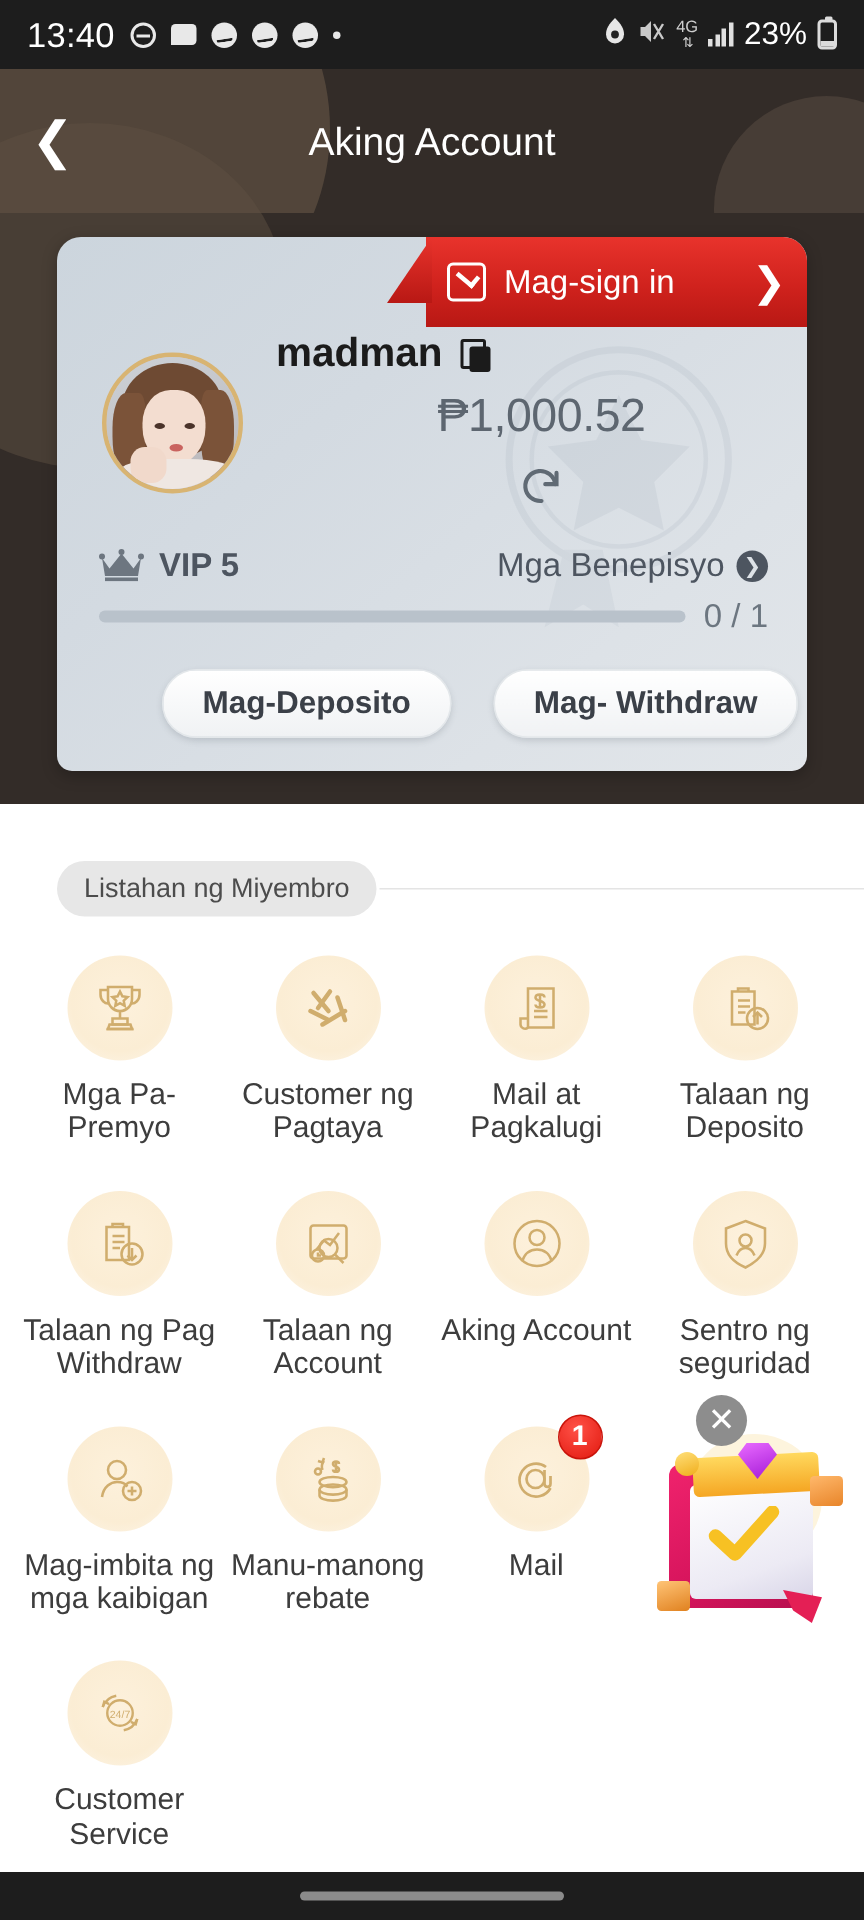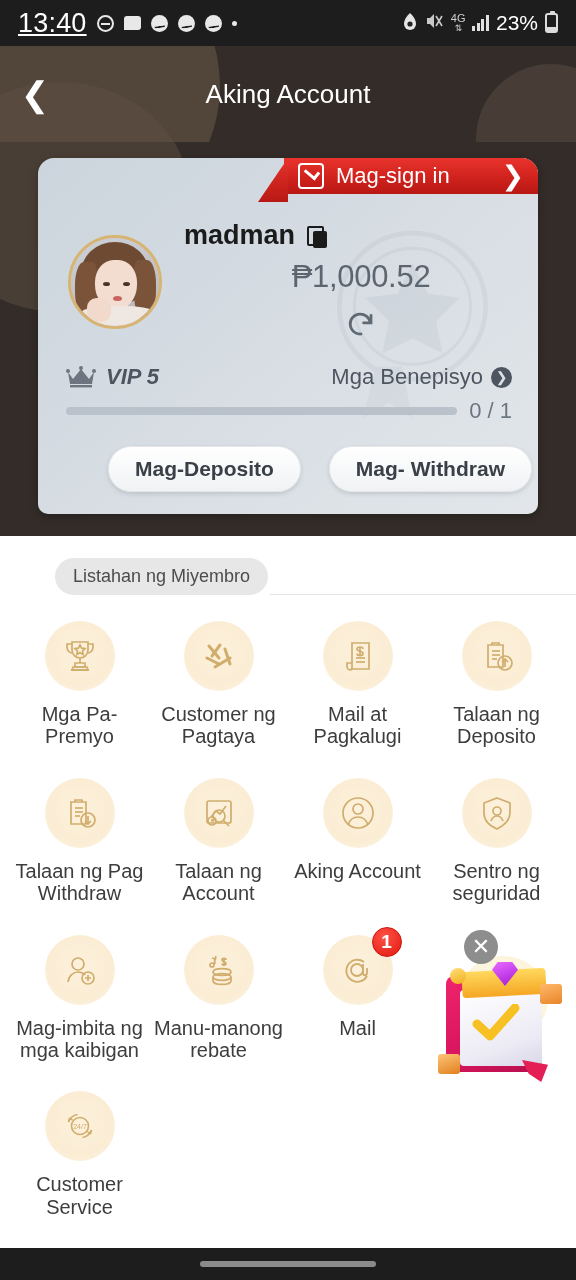--- a/index.html
+++ b/index.html
@@ -10,21 +10,21 @@
     overflow: hidden;
   }
   #screen { position: relative; width: 576px; height: 1280px; background: #fff; }
 
   
   .statusbar {
     height: 46px; background: #1d1d1d; color: #fff;
     display: flex; align-items: center; padding: 0 18px;
   }
   .sb-left { display: flex; align-items: center; gap: 10px; flex: 1; }
-  .sb-time { font-size: 27px; letter-spacing: .2px; text-decoration: underline; }
+  .sb-time { font-size: 23px; letter-spacing: .2px; }
   .sb-right { display: flex; align-items: center; gap: 7px; }
   .sb-pct { font-size: 21px; }
   .ic { display: inline-block; line-height: 0; }
   .dnd {
     width: 17px; height: 17px; border: 2px solid #e8e8e8; border-radius: 50%;
     position: relative;
   }
   .dnd::after {
     content: ""; position: absolute; left: 2px; top: 6px;
     width: 9px; height: 2px; background: #e8e8e8;
@@ -118,21 +118,21 @@
     padding: 0 0 22px 0; overflow: hidden;
     box-shadow: 0 3px 10px rgba(0,0,0,.25);
     min-height: 318px;
   }
   .card-watermark {
     position: absolute; right: 18px; top: 58px; width: 215px; height: 215px;
     opacity: .20; pointer-events: none;
   }
   
   .signin-ribbon {
-    position: absolute; right: 0; top: 0; width: 254px; height: 36px;
+    position: absolute; right: 0; top: 0; width: 254px; height: 60px;
     background: linear-gradient(180deg,#e8332c 0%,#d0221d 55%,#b81814 100%);
     border-radius: 0 14px 0 0;
     display: flex; align-items: center; gap: 12px; padding-left: 14px;
     z-index: 6;
   }
   .signin-ribbon::before {
     content: ""; position: absolute; left: -26px; top: 0;
     width: 30px; height: 44px;
     background: linear-gradient(180deg,#e8332c,#b81814);
     clip-path: polygon(100% 0, 100% 100%, 0 100%);
@@ -208,21 +208,21 @@
   .refresh-ic { font-size: 28px; color: #606a74; line-height: 1; }
 
   .vip-row {
     display: flex; align-items: center; padding: 20px 26px 0 28px;
     position: relative; z-index: 3;
   }
   .vip-left { display: flex; align-items: center; gap: 10px; flex: 1; }
   .crown {
     width: 30px; height: 22px; position: relative;
   }
-  .vip-txt { font-size: 22px; color: #4d5560; font-weight: bold; font-style: italic; }
+  .vip-txt { font-size: 22px; color: #4d5560; font-weight: bold; }
   .benefit-link {
     display: flex; align-items: center; gap: 8px;
     font-size: 22px; color: #4d5560;
   }
   .ben-arrow {
     width: 21px; height: 21px; border-radius: 50%; background: #4d5560;
     color: #dde2e7; font-size: 14px; display: flex; align-items: center;
     justify-content: center; line-height: 1;
   }
   .prog-row {
@@ -243,21 +243,21 @@
     height: 46px; padding: 0 26px; border-radius: 26px;
     background: linear-gradient(180deg,#ffffff 0%,#f0f2f4 100%);
     border: 1px solid #e3e7ea;
     box-shadow: 0 2px 4px rgba(90,100,110,.22);
     display: flex; align-items: center; justify-content: center;
     font-size: 21px; color: #3b4048; font-weight: bold; white-space: nowrap;
   }
 
   
   .section-head {
-    display: flex; align-items: flex-end; padding: 22px 0 0 55px; gap: 0;
+    display: flex; align-items: center; padding: 22px 0 0 38px; gap: 0; margin-top: 16px;
   }
   .chip {
     background: #e7e7e7; color: #4c4c4c; font-size: 18px;
     padding: 8px 18px; border-radius: 20px; white-space: nowrap;
   }
   .chip-line { flex: 1; height: 1px; background: #e4e4e4; margin-left: 2px; }
 
   .grid {
     display: grid; grid-template-columns: repeat(4, 1fr);
     padding: 18px 10px 0 10px; row-gap: 14px;

